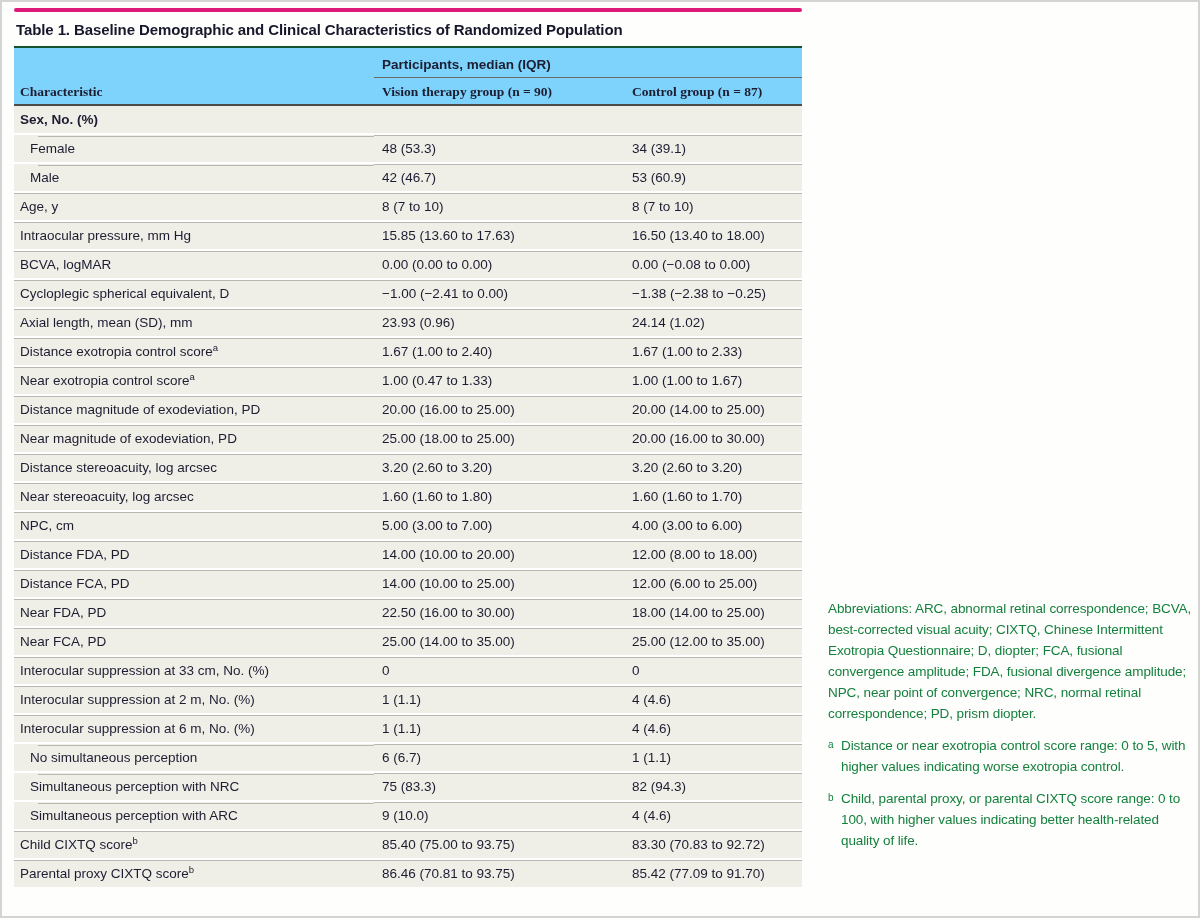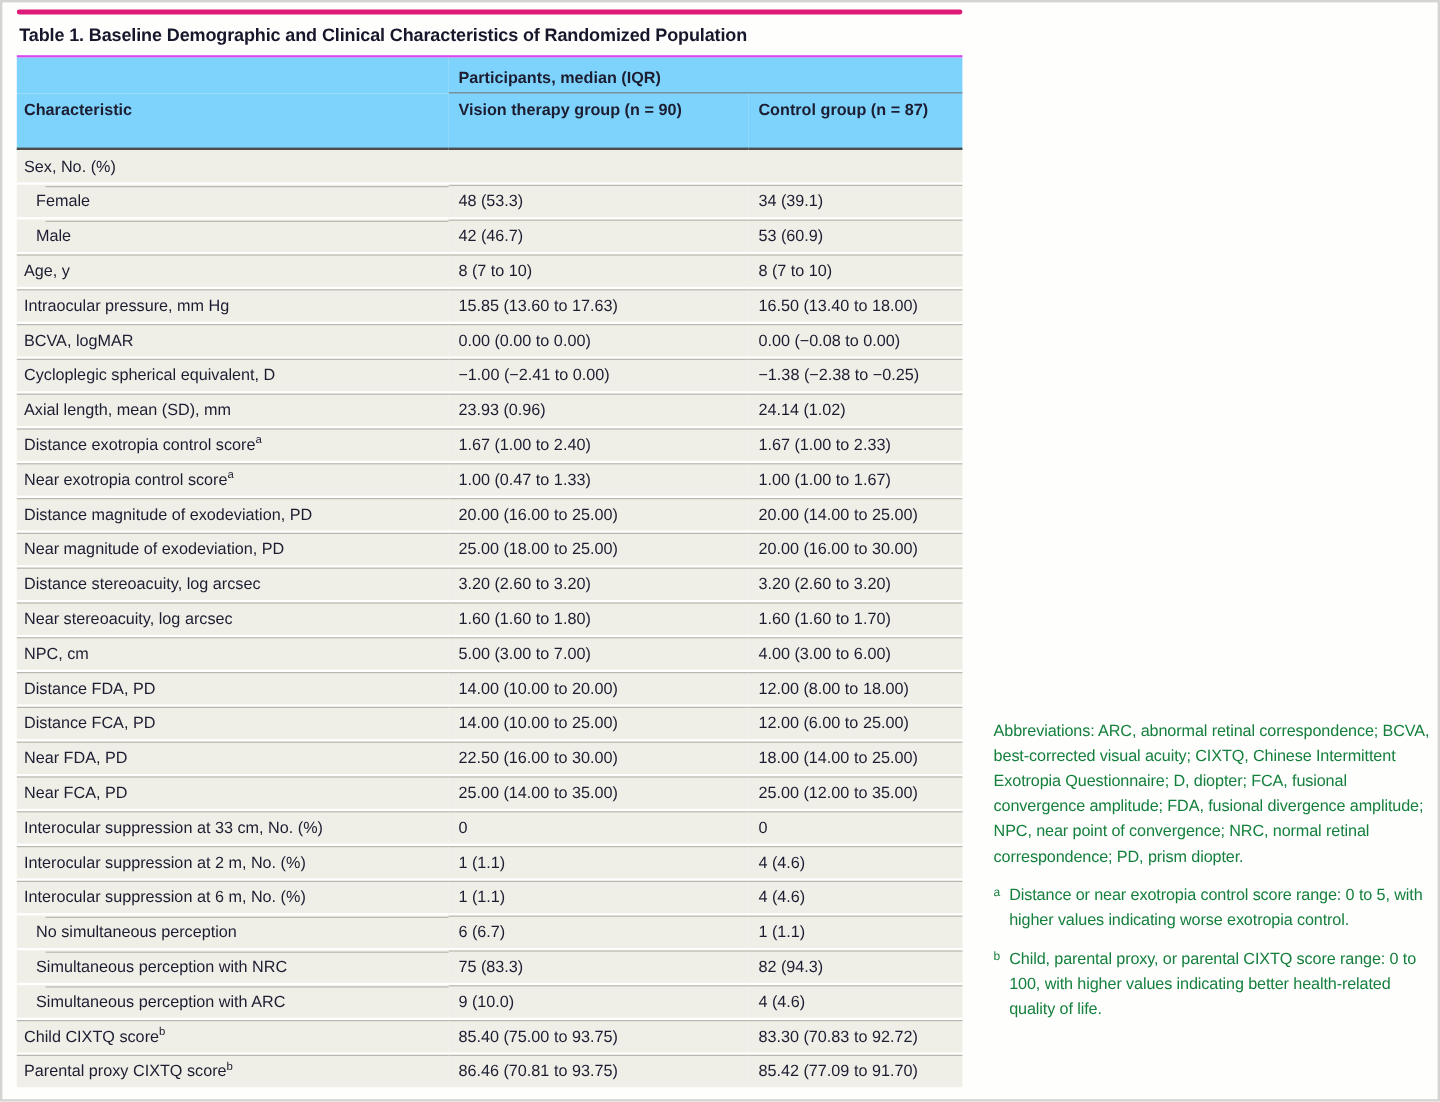--- a/index.html
+++ b/index.html
@@ -11,21 +11,21 @@
     border: 2px solid #d4d4d2;
     overflow: hidden;
   }
 
   
   .table-col { position: absolute; left: 12px; top: 6px; width: 788px; }
   .accent-bar { height: 4px; background: #dd1a78; border-radius: 3px; }
   .table-title {
     font-size: 15px; font-weight: bold; color: #17172b;
     padding: 9px 2px 8px 2px;
-    border-bottom: 2px solid #d946ef;
+    border-bottom: 2px solid #14532d;
     letter-spacing: -0.1px;
   }
 
   table.char-table {
     width: 100%;
     border-collapse: separate; border-spacing: 0;
     table-layout: fixed;
     font-size: 13.5px; color: #1d1d32;
   }
   col.c1 { width: 360px; }
@@ -35,34 +35,35 @@
   thead td {
     background: #7dd3fc; font-weight: bold;
     vertical-align: bottom;
   }
   td.spanner-spacer { border-bottom: 1px solid transparent; }
   td.spanner {
     padding: 9px 8px 5px 8px;
     border-bottom: 1px solid #6b6a64;
   }
   tr.colheads td {
-    padding: 6px 8px 24px 8px;
+    padding: 6px 8px 4px 8px;
     border-bottom: 2px solid #4c4c48;
+    font-family: Liberation Serif, serif;
   }
   tr.colheads td:first-child { padding-left: 6px; }
 
   tbody td {
     background: #efeee7;
     padding: 5px 8px 6px 8px;
     border-top: 1px solid #b9b8b0;
     border-bottom: 2px solid #ffffff;
     vertical-align: top;
   }
   tbody td:first-child { padding-left: 6px; }
-  tbody tr:first-child td { border-top-color: #efeee7; }
+  tbody tr:first-child td { border-top-color: #efeee7; font-weight: bold; }
   tbody tr:last-child td { border-bottom-width: 0; }
 
   
   tr.sub td:first-child {
     padding-left: 16px;
     border-top-color: transparent;
     background-color: #efeee7;
     background-image: linear-gradient(#b9b8b0, #b9b8b0);
     background-size: calc(100% - 24px) 1px;
     background-position: 24px 0;

